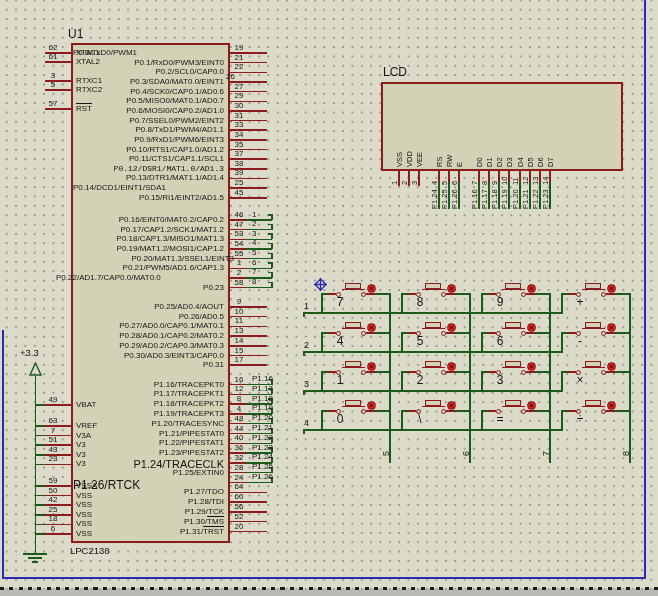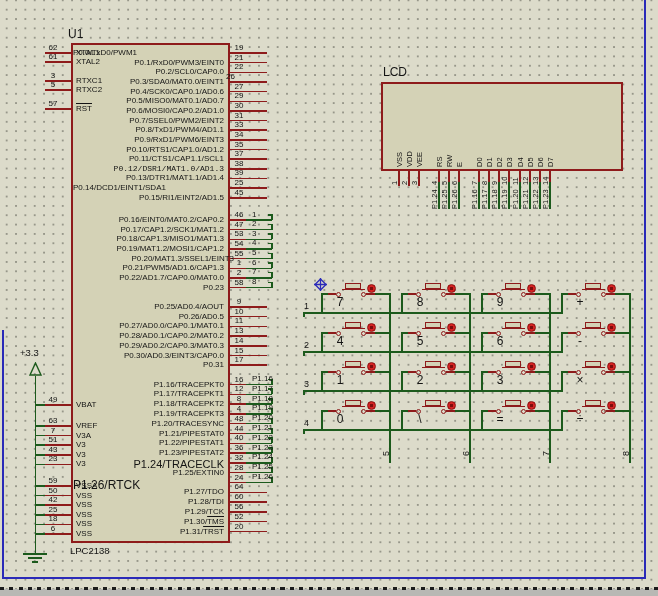--- a/index.html
+++ b/index.html
@@ -194,21 +194,21 @@
       <div style="position: absolute; left: 252px; top: 248.1px; font-size: 8px;">5</div>
       <div style="position: absolute; left: 230px; top: 267.5px; width: 16px; height: 1.5px; background: rgb(142, 27, 27);"></div>
       <div style="position: absolute; left: 226px; top: 258.25px; width: 26px; text-align: center; font-size: 8px;">1</div>
       <div style="position: absolute; left: 73px; top: 263.25px; width: 151px; text-align: right; font-size: 8px; white-space: nowrap;">P0.21/PWM5/AD1.6/CAP1.3</div>
       <div style="position: absolute; left: 246px; top: 267.5px; width: 26px; height: 1.5px; background: rgb(28, 90, 28);"></div>
       <div style="position: absolute; left: 271px; top: 262.25px; width: 1.5px; height: 6px; background: rgb(28, 90, 28);"></div>
       <div style="position: absolute; left: 268px; top: 262.25px; width: 4px; height: 1.5px; background: rgb(28, 90, 28);"></div>
       <div style="position: absolute; left: 252px; top: 257.75px; font-size: 8px;">6</div>
       <div style="position: absolute; left: 230px; top: 277.15px; width: 16px; height: 1.5px; background: rgb(142, 27, 27);"></div>
       <div style="position: absolute; left: 226px; top: 267.9px; width: 26px; text-align: center; font-size: 8px;">2</div>
-      <div style="position: absolute; left: 73px; top: 272.9px; width: 151px; text-align: right; font-size: 8px; white-space: nowrap;">P0.22/AD1.7/CAP0.0/MAT0.0</div>
+      <div style="position: absolute; left: 56px; top: 272.9px; width: 151px; text-align: left; font-size: 8px; white-space: nowrap;">P0.22/AD1.7/CAP0.0/MAT0.0</div>
       <div style="position: absolute; left: 246px; top: 277.15px; width: 26px; height: 1.5px; background: rgb(28, 90, 28);"></div>
       <div style="position: absolute; left: 271px; top: 271.9px; width: 1.5px; height: 6px; background: rgb(28, 90, 28);"></div>
       <div style="position: absolute; left: 268px; top: 271.9px; width: 4px; height: 1.5px; background: rgb(28, 90, 28);"></div>
       <div style="position: absolute; left: 252px; top: 267.4px; font-size: 8px;">7</div>
       <div style="position: absolute; left: 230px; top: 286.8px; width: 16px; height: 1.5px; background: rgb(142, 27, 27);"></div>
       <div style="position: absolute; left: 226px; top: 277.55px; width: 26px; text-align: center; font-size: 8px;">58</div>
       <div style="position: absolute; left: 73px; top: 282.55px; width: 151px; text-align: right; font-size: 8px; white-space: nowrap;">P0.23</div>
       <div style="position: absolute; left: 246px; top: 286.8px; width: 26px; height: 1.5px; background: rgb(28, 90, 28);"></div>
       <div style="position: absolute; left: 271px; top: 281.55px; width: 1.5px; height: 6px; background: rgb(28, 90, 28);"></div>
       <div style="position: absolute; left: 268px; top: 281.55px; width: 4px; height: 1.5px; background: rgb(28, 90, 28);"></div>

